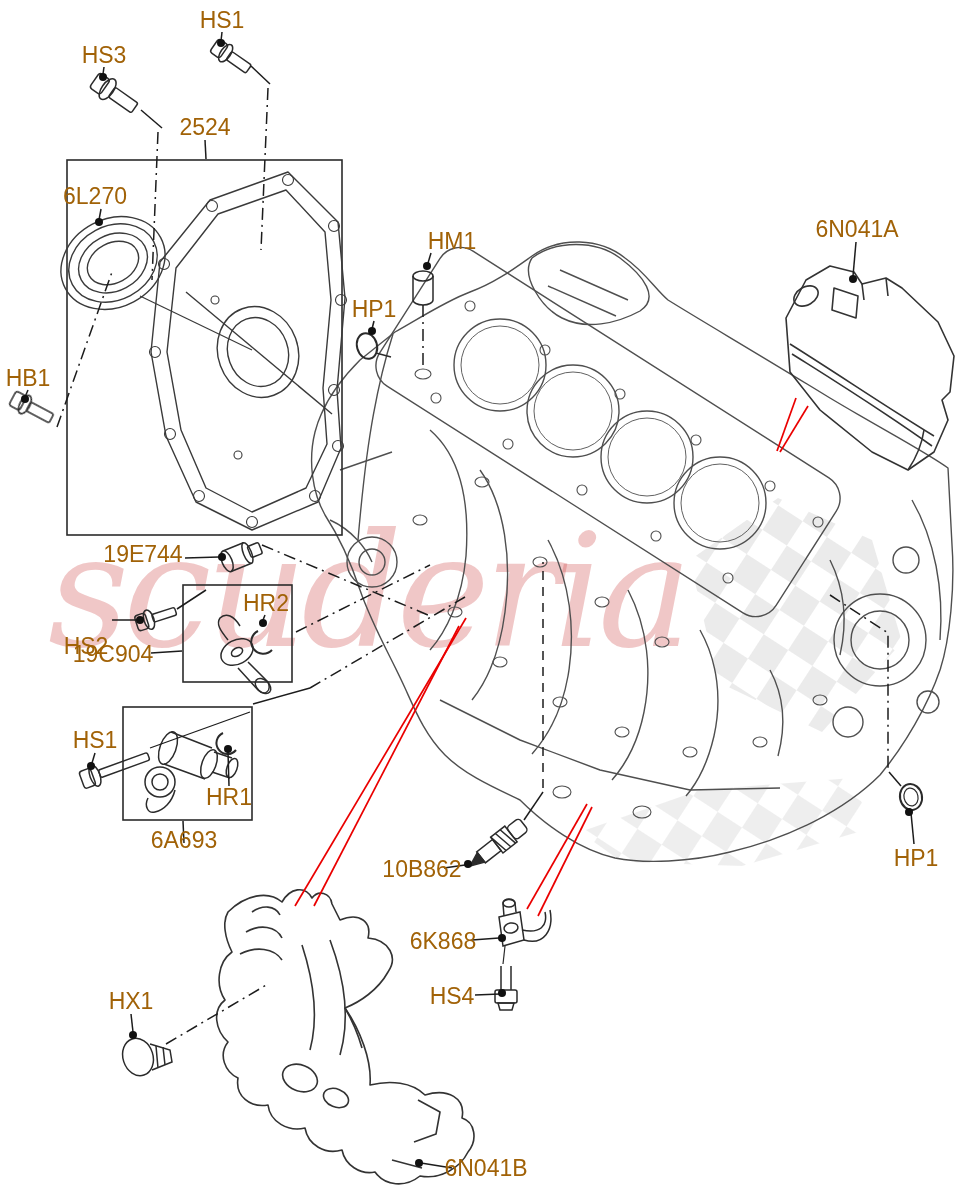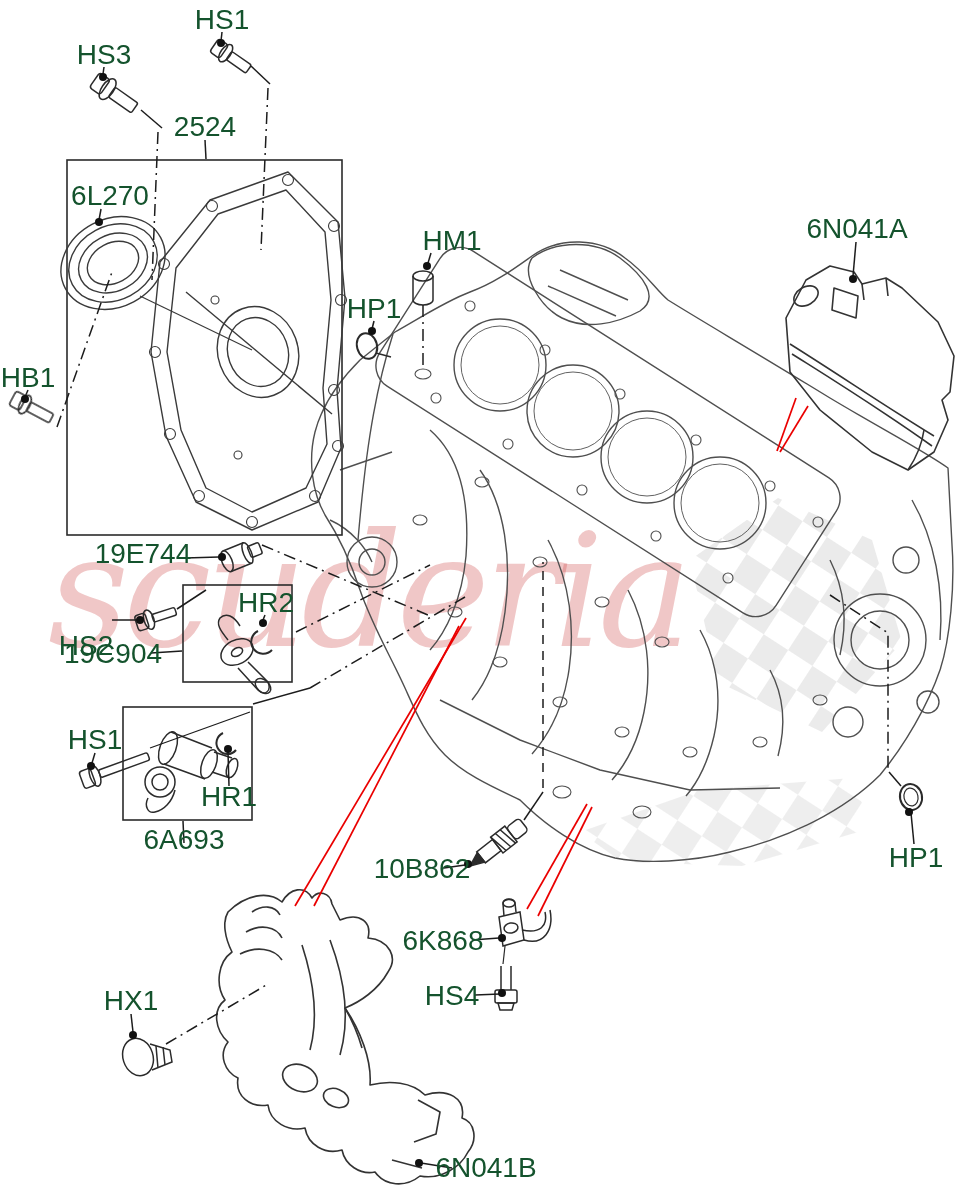--- a/index.html
+++ b/index.html
@@ -8,21 +8,21 @@
   #wm-primary{position:absolute;left:48px;top:512px;z-index:1;
         font-family:"DejaVu Serif",serif;font-style:italic;
         font-size:158px;letter-spacing:-6px;line-height:1;
         color:rgba(205,70,70,0.30);white-space:nowrap;pointer-events:none;}
   #wm-secondary{position:absolute;left:80px;top:632px;z-index:1;
         font-family:"DejaVu Sans",sans-serif;
         font-size:52px;letter-spacing:62px;line-height:1;
         color:rgba(110,110,110,0.26);white-space:nowrap;pointer-events:none;}
   #art{position:absolute;left:0;top:0;z-index:2;}
   .callout{position:absolute;z-index:3;transform:translate(-50%,-50%);
-        font-size:28px;color:#14532d;white-space:nowrap;cursor:pointer;}
+        font-size:23px;color:#a16207;white-space:nowrap;cursor:pointer;}
 </style>
 </head>
 <body>
 
 <div id="stage">
 
   <div id="wm-primary">scuderia</div>
 
   <svg id="art" width="960" height="1200" viewBox="0 0 960 1200">
     <defs>
@@ -356,21 +356,21 @@
       <path d="M587,804 L527,909"></path>
       <path d="M592,807 L538,916"></path>
       <path d="M796,398 L777,451"></path>
       <path d="M808,406 L780,452"></path>
     </g>
   </svg>
 
   <div class="callout" style="left:222px;top:20px">HS1</div>
   <div class="callout" style="left:104px;top:55px">HS3</div>
   <div class="callout" style="left:205px;top:127px">2524</div>
-  <div class="callout" style="left:110px;top:196px">6L270</div>
+  <div class="callout" style="left:95px;top:196px">6L270</div>
   <div class="callout" style="left:452px;top:241px">HM1</div>
   <div class="callout" style="left:857px;top:229px">6N041A</div>
   <div class="callout" style="left:374px;top:309px">HP1</div>
   <div class="callout" style="left:28px;top:378px">HB1</div>
   <div class="callout" style="left:143px;top:554px">19E744</div>
   <div class="callout" style="left:86px;top:646px">HS2</div>
   <div class="callout" style="left:266px;top:603px">HR2</div>
   <div class="callout" style="left:113px;top:654px">19C904</div>
   <div class="callout" style="left:95px;top:740px">HS1</div>
   <div class="callout" style="left:229px;top:797px">HR1</div>

